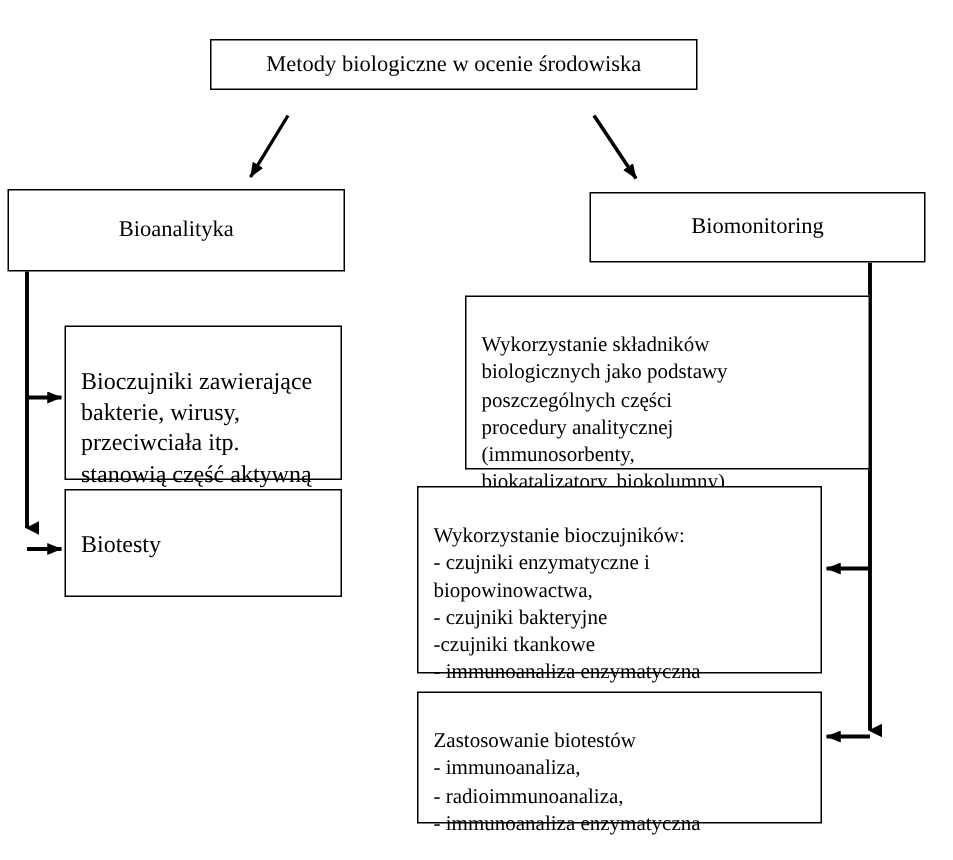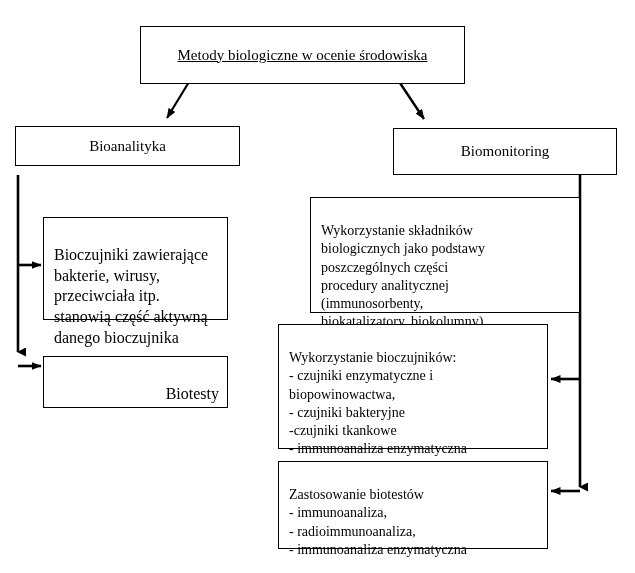--- a/index.html
+++ b/index.html
@@ -91,41 +91,41 @@
 
     <g>
       <line x1="580" y1="379" x2="551" y2="379" stroke="#000000" stroke-width="2.6" marker-end="url(#arrowHead)"></line>
     </g>
 
     <g>
       <line x1="580" y1="491" x2="551" y2="491" stroke="#000000" stroke-width="2.6" marker-end="url(#arrowHead)"></line>
     </g>
   </svg>
 
-  <div class="box box-title t15" style="left:140px; top:26px; width:325px; height:58px;text-decoration:underline;">
+  <div class="box box-title t15" style="left:140px; top:26px; width:325px; height:34px;">
     <span>Metody biologiczne w ocenie środowiska</span>
   </div>
 
-  <div class="box box-title t15" style="left:15px; top:126px; width:225px; height:40px;">
+  <div class="box box-title t15" style="left:5px; top:126px; width:225px; height:55px;">
     <span>Bioanalityka</span>
   </div>
 
   <div class="box box-title t15" style="left:393px; top:128px; width:224px; height:47px;">
     <span>Biomonitoring</span>
   </div>
 
   <div class="box box-text t135" style="left:43px; top:217px; width:185px; height:103px;">
     <span>Bioczujniki zawierające
 bakterie, wirusy,
 przeciwciała itp.
 stanowią część aktywną
 danego bioczujnika</span>
   </div>
 
-  <div class="box box-text t135" style="left:43px; top:356px; width:185px; height:52px;text-align:right;">
+  <div class="box box-text t135" style="left:43px; top:326px; width:185px; height:72px;">
     <span>Biotesty</span>
   </div>
 
   <div class="box box-text t14" style="left:278px; top:197px; width:270px; height:116px;margin-left:32px;">
     <span>Wykorzystanie składników
 biologicznych jako podstawy
 poszczególnych części
 procedury analitycznej
 (immunosorbenty,
 biokatalizatory, biokolumny)</span>

